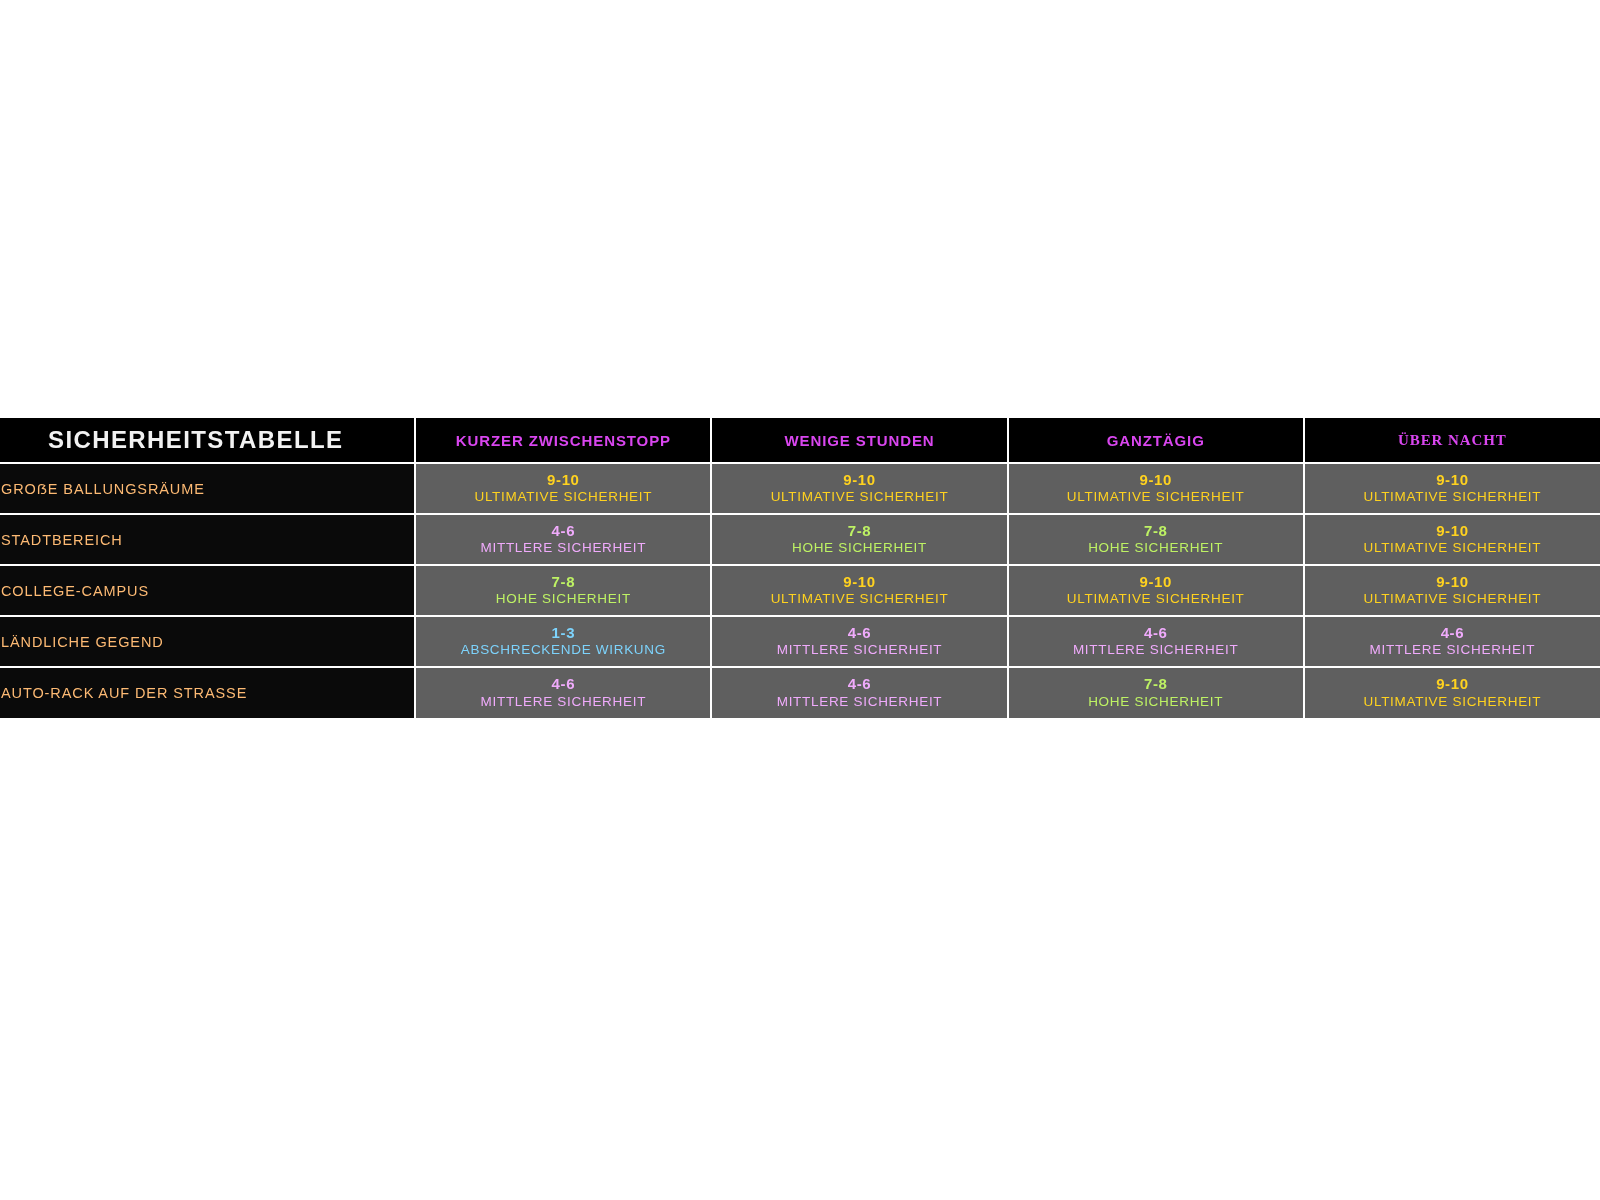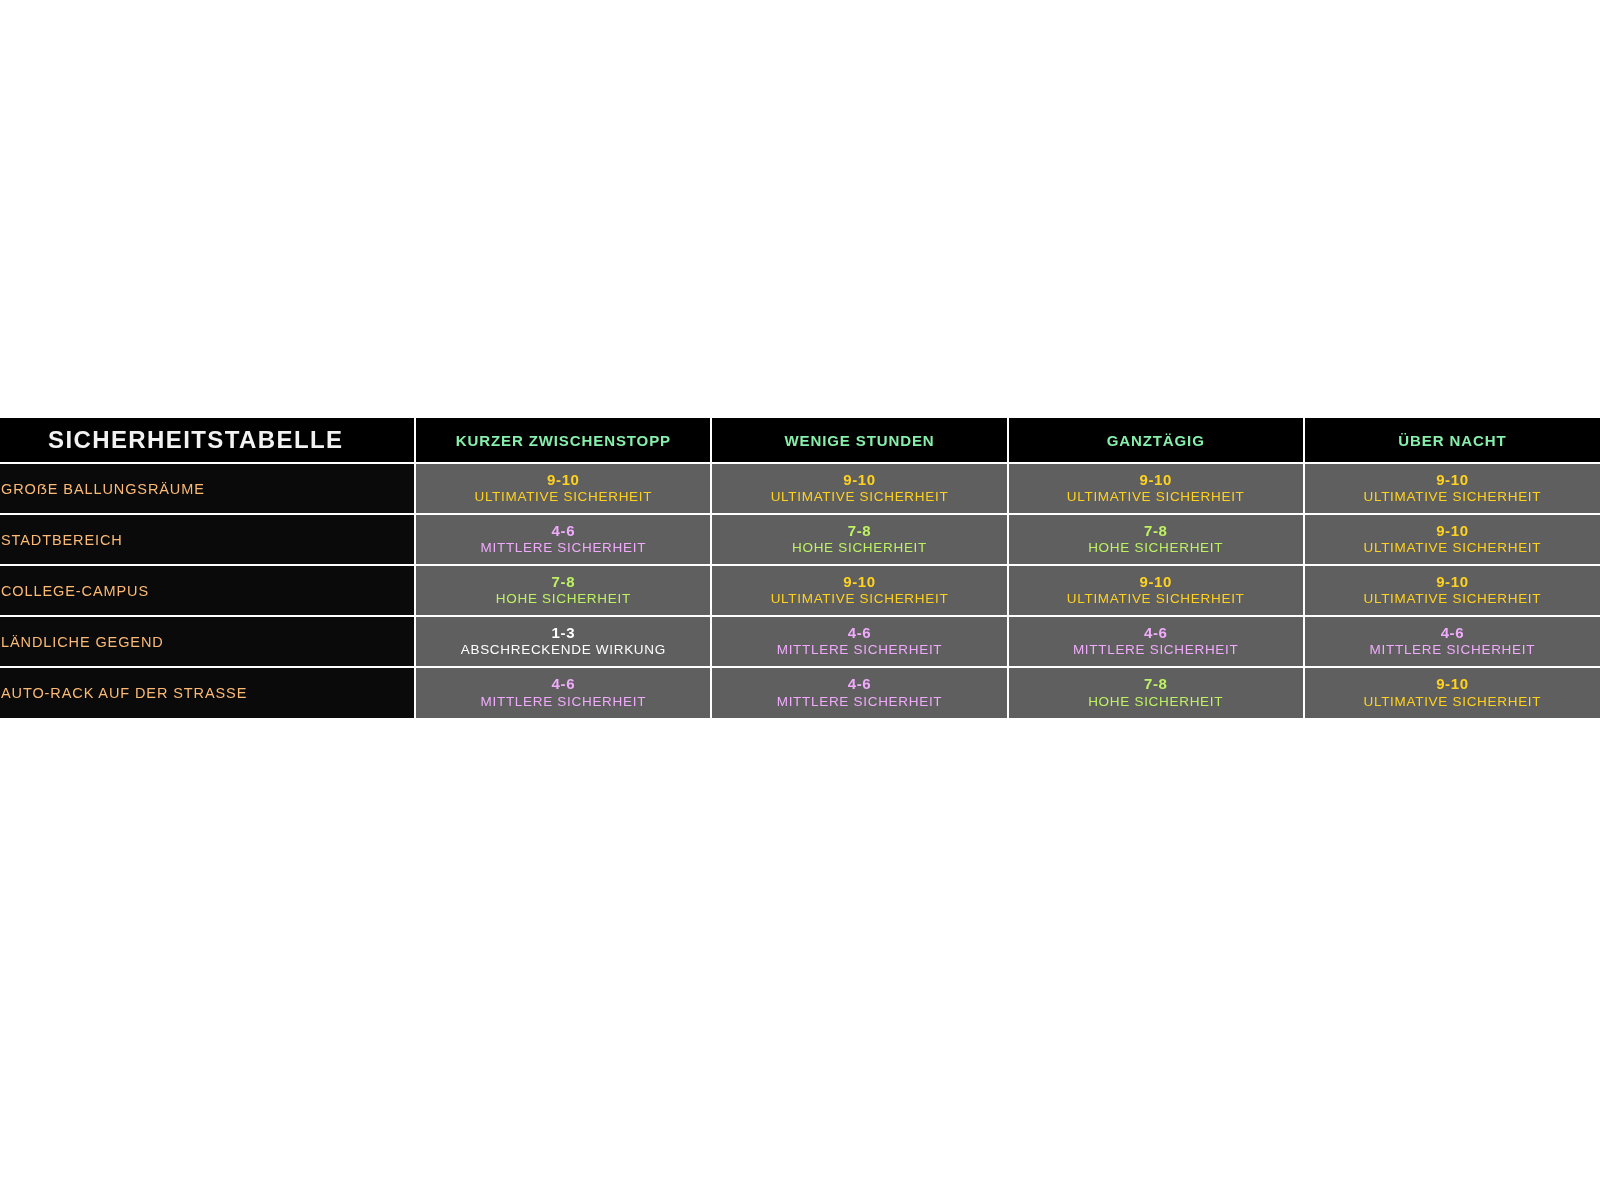--- a/index.html
+++ b/index.html
@@ -31,32 +31,32 @@
     width: 1600px;
     table-layout: fixed;
   }
 
   table.security-table col.col-label { width: 415px; }
   table.security-table col.col-data  { width: 296px; }
 
   
   thead tr th {
     background: #000000;
-    color: #86efac;
+    color: #d946ef;
     height: 44px;
     padding: 0 8px;
     border-right: 2px solid #ffffff;
     font-size: 15px;
     font-weight: bold;
     letter-spacing: 0.9px;
     text-align: center;
     vertical-align: middle;
     text-transform: uppercase;
   }
-  thead tr th:last-child { border-right: none; }
+  thead tr th:last-child { border-right: none; font-family: Liberation Serif, serif; }
 
   th.title-cell {
     text-align: left;
     padding-left: 48px;
     font-size: 24px;
     letter-spacing: 1.4px;
     font-weight: bold;
     color: #f2f2f2;
   }
 
@@ -105,21 +105,21 @@
   .lvl-ultimate .cell-score,
   .lvl-ultimate .cell-rating { color: #ffd21f; }
 
   .lvl-high .cell-score,
   .lvl-high .cell-rating { color: #bef264; }
 
   .lvl-medium .cell-score,
   .lvl-medium .cell-rating { color: #f0abfc; }
 
   .lvl-deterrent .cell-score,
-  .lvl-deterrent .cell-rating { color: #ffffff; }
+  .lvl-deterrent .cell-rating { color: #7dd3fc; }
 </style>
 </head>
 <body>
 
 <div id="stage">
   <div id="table-wrap">
     <table class="security-table">
       <colgroup>
         <col class="col-label">
         <col class="col-data">

